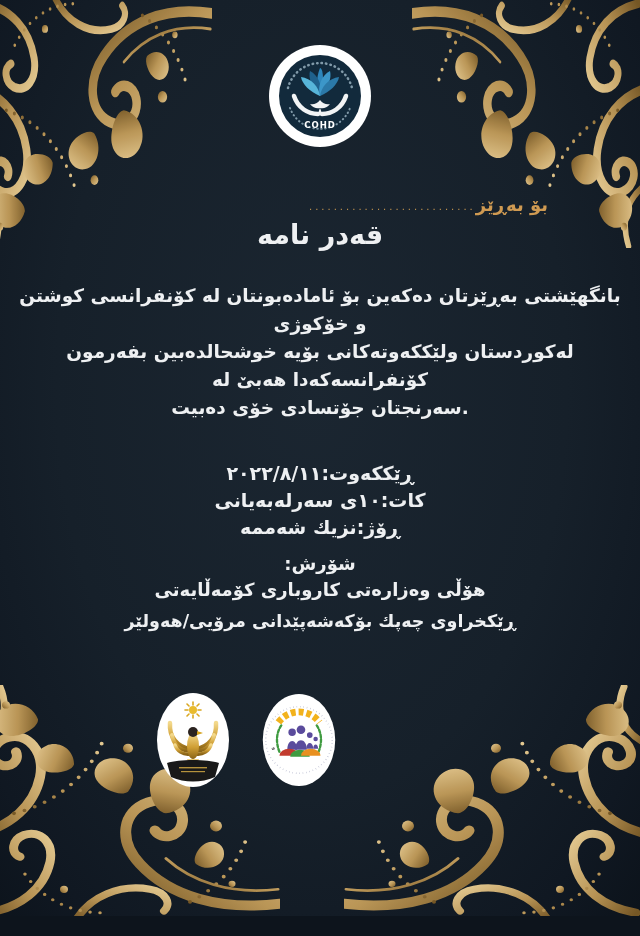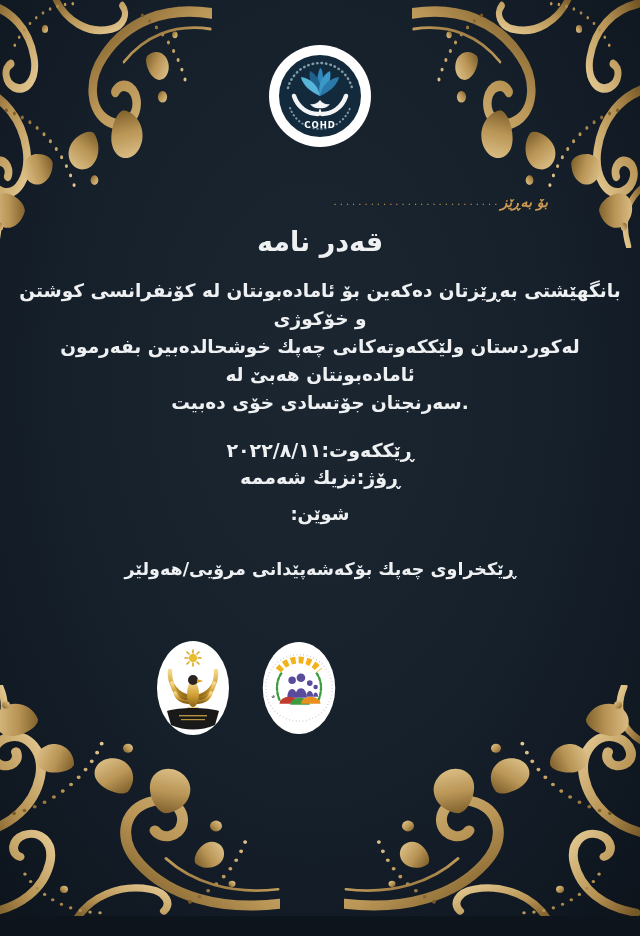--- a/index.html
+++ b/index.html
@@ -23,31 +23,31 @@
 
   .logo-wrap{margin-top:44px;}
   .cohd-badge{display:block;}
 
   .recipient{
     width:100%;margin-top:46px;
     display:flex;direction:rtl;justify-content:flex-start;
     padding-right:92px;box-sizing:border-box;
     align-items:flex-end;
   }
-  .recipient .label{color:#cf9a52;font-weight:700;font-size:14px;font-style:italic;}
+  .recipient .label{color:#cf9a52;font-weight:700;font-size:18px;}
   .recipient .dots{color:#c49550;font-size:10px;letter-spacing:3px;padding-bottom:3px;margin-left:4px;overflow:hidden;white-space:nowrap;max-width:170px;}
 
-  .title{margin:16px 0 0 0;font-size:27px;font-weight:700;text-align:center;letter-spacing:0;}
+  .title{margin:4px 0 0 0;font-size:27px;font-weight:700;text-align:center;letter-spacing:0;}
 
   .subtitle{margin-top:12px;text-align:center;font-weight:700;font-size:20.5px;line-height:32px;width:600px;}
-  .body-par{margin-top:8px;text-align:center;font-weight:700;font-size:18.5px;line-height:28px;width:610px;}
-  .schedule{margin-top:20px;text-align:center;font-weight:700;font-size:19px;line-height:27px;}
+  .body-par{margin-top:20px;text-align:center;font-weight:700;font-size:18.5px;line-height:28px;width:610px;}
+  .schedule{margin-top:38px;text-align:center;font-weight:700;font-size:19px;line-height:27px;}
   .venue{margin-top:10px;text-align:center;font-weight:700;font-size:18px;line-height:26px;}
   .venue .venue-label{font-size:18px;}
-  .organizer{margin-top:32px;text-align:center;font-weight:700;font-size:17.5px;}
+  .organizer{margin-top:8px;text-align:center;font-weight:700;font-size:17.5px;}
 
   .footer-logos{
     width:100%;margin-top:62px;
     display:flex;flex-direction:row-reverse;justify-content:center;align-items:center;gap:32px;
     transform:translateX(-73px);
   }
 </style>
 </head>
 <body>
 
@@ -139,31 +139,33 @@
       <span class="dots">.......................................</span>
     </div>
 
     <h1 class="title">قەدر نامە</h1>
 
     <div class="subtitle">
     </div>
 
     <div class="body-par">
       <div>بانگهێشتی بەڕێزتان دەکەین بۆ ئامادەبونتان لە کۆنفرانسی کوشتن و خۆکوژی</div>
-      <div>لەکوردستان ولێککەوتەکانی چەپك خوشحالدەبین بفەرمون ئامادەبونتان هەبێ لە</div>
+      <div>لەکوردستان ولێککەوتەکانی بۆیە خوشحالدەبین بفەرمون کۆنفرانسەکەدا هەبێ لە</div>
       <div>.سەرنجتان جۆتسادی خۆی دەبیت</div>
     </div>
 
     <div class="schedule">
       <div>ڕێککەوت:٢٠٢٢/٨/١١</div>
+      <div>کات:١٠ی سەرلەبەیانی</div>
       <div>ڕۆژ:نزیك شەممە</div>
     </div>
 
     <div class="venue">
-      <div class="venue-label">شوێن:</div>
+      <div class="venue-label">شۆرش:</div>
+      <div>هۆڵی وەزارەتی کاروباری کۆمەڵایەتی</div>
     </div>
 
     <div class="organizer">ڕێکخراوی چەپك بۆکەشەپێدانی مرۆیی/هەولێر</div>
 
     <div class="footer-logos">
 
       <svg width="72" height="94" viewBox="0 0 72 94">
         <ellipse cx="36" cy="47" rx="36" ry="47" fill="#ffffff"></ellipse>
 
         <g stroke="#d9a61f" stroke-width="1.6" stroke-linecap="round">

